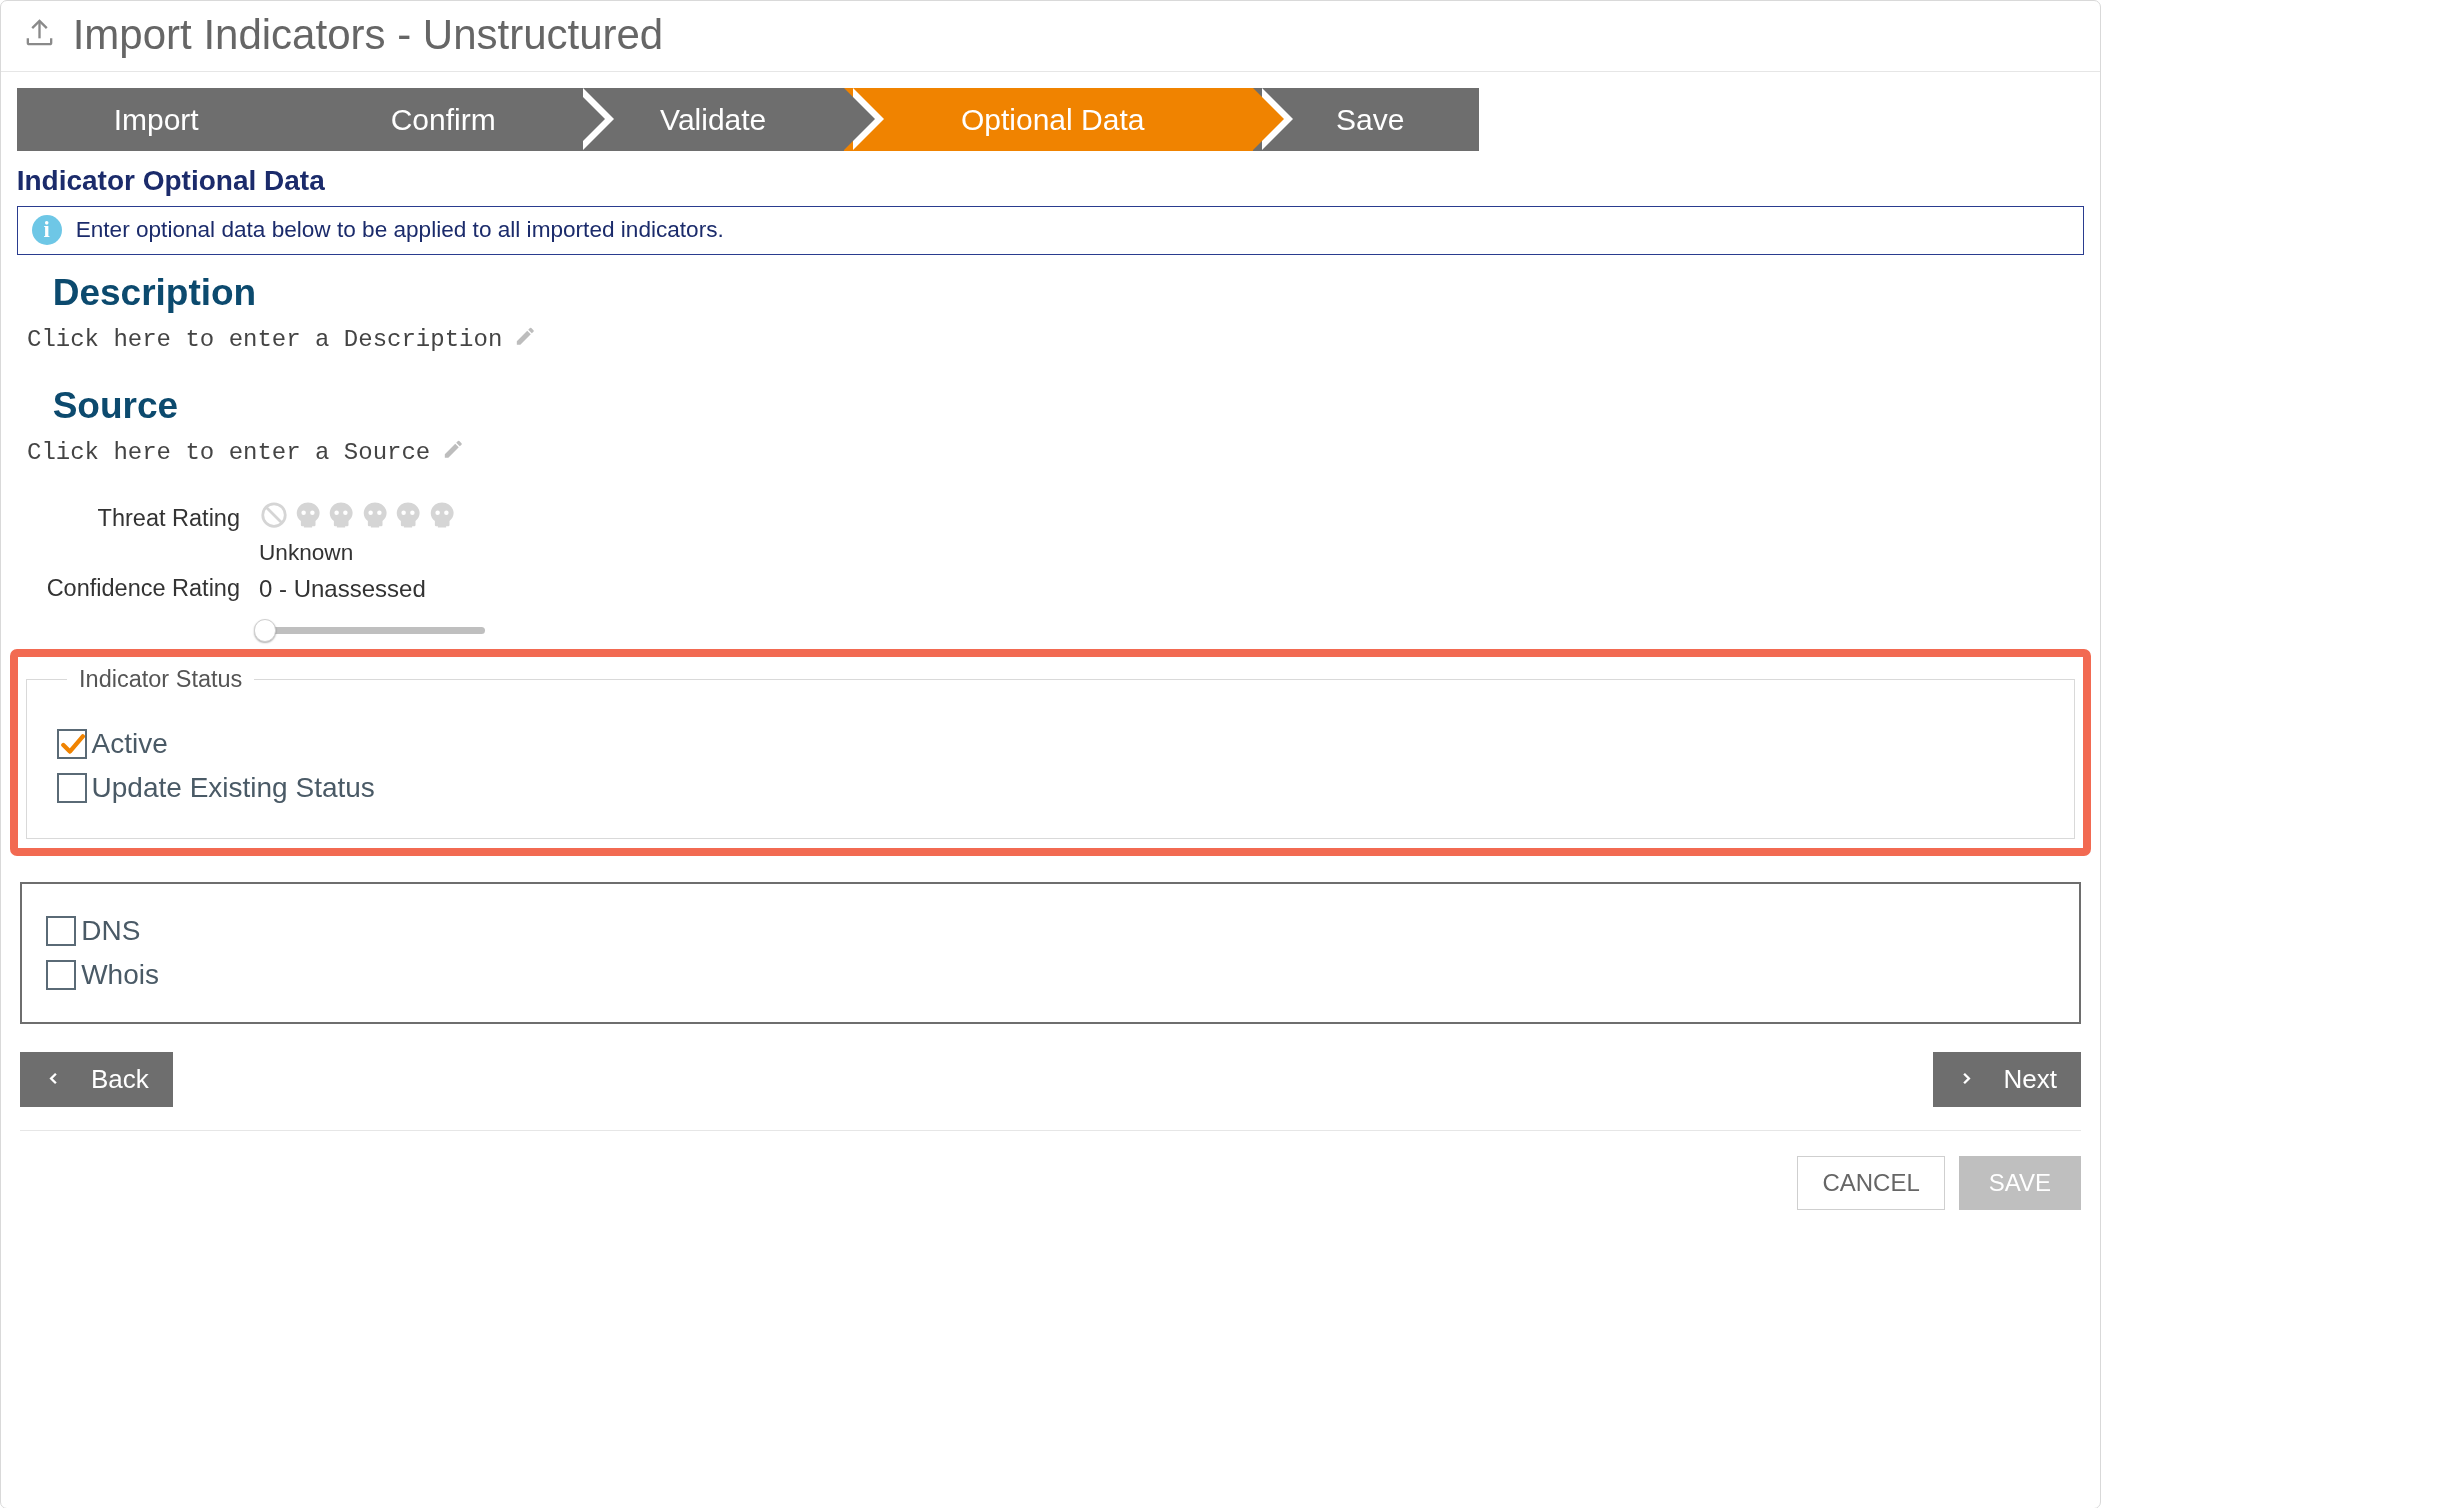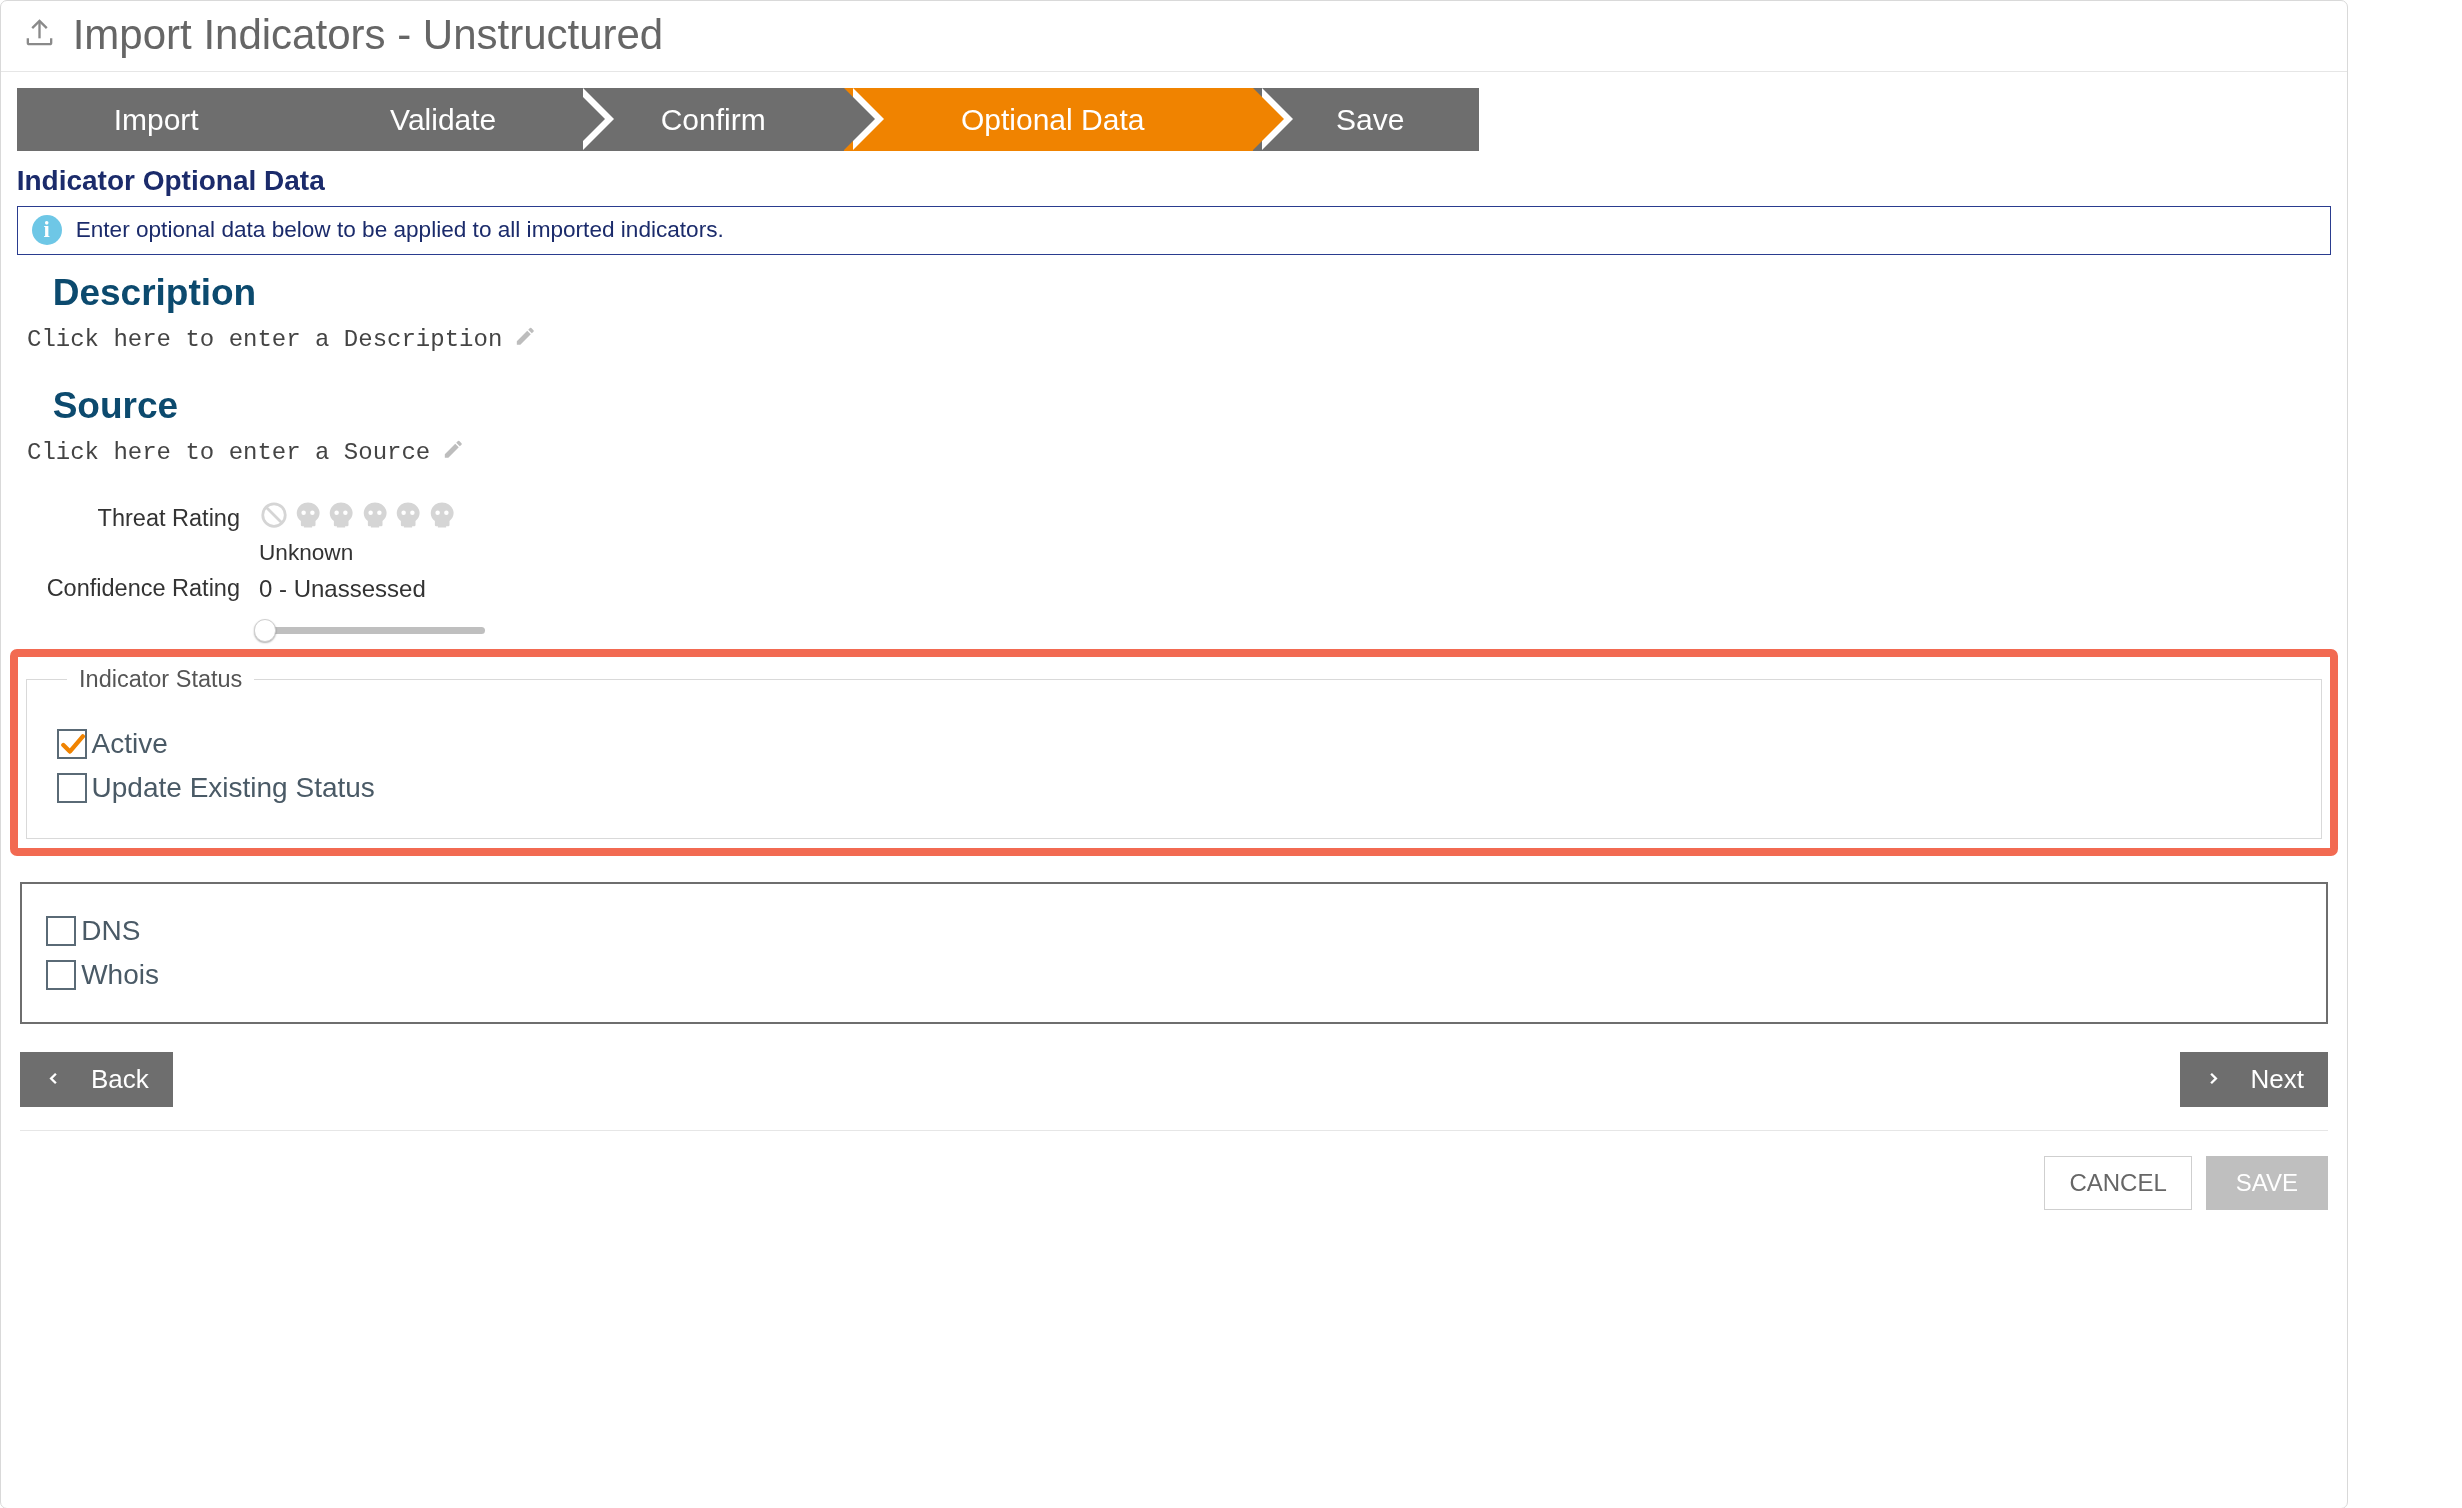--- a/index.html
+++ b/index.html
@@ -4,21 +4,21 @@
 <style>
   * { box-sizing: border-box; margin: 0; padding: 0; }
   html, body { width: 100%; height: 100%; }
   body {
     font-family: -apple-system, BlinkMacSystemFont, "Segoe UI", Arial, sans-serif;
     background: #fff;
     color: #333;
     font-size: 24px;
   }
   .frame {
-    width: 2348px;
+    width: 2101px;
     height: 1509px;
     border: 1.7px solid #d9d9d9;
     border-radius: 7px;
     position: relative;
     background: #fff;
   }
 
   
   .title-row {
     display: flex;
@@ -198,25 +198,25 @@
           <path d="M4 16v3a1 1 0 0 0 1 1h14a1 1 0 0 0 1-1v-3"></path>
         </svg>
     </span>
     <h1 class="page-title">Import Indicators - Unstructured</h1>
   </div>
 
   <div class="steps">
     <div class="step w-import nospacer">
         <span class="pad">Import</span>
       </div>
+    <div class="step w-confirm">
+        <span class="pad">Confirm</span>
+      </div>
     <div class="step w-validate">
         <span class="pad">Validate</span>
-      </div>
-    <div class="step w-confirm">
-        <span class="pad">Confirm</span>
       </div>
     <div class="step w-optional active">
         <span class="pad">Optional Data</span>
       </div>
     <div class="step w-save last">
         <span class="pad">Save</span>
       </div>
   </div>
 
   <div class="section-title">Indicator Optional Data</div>

